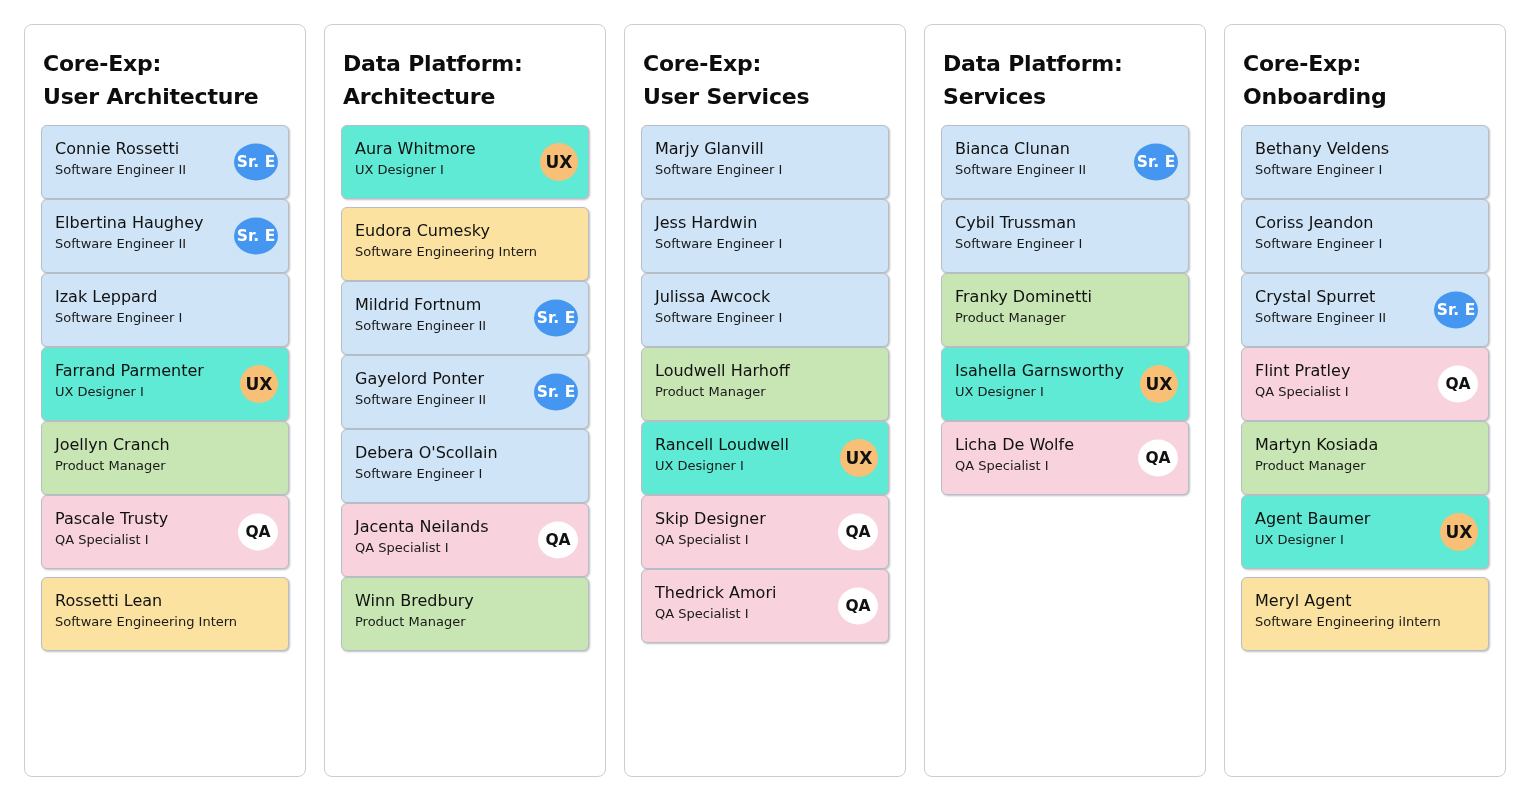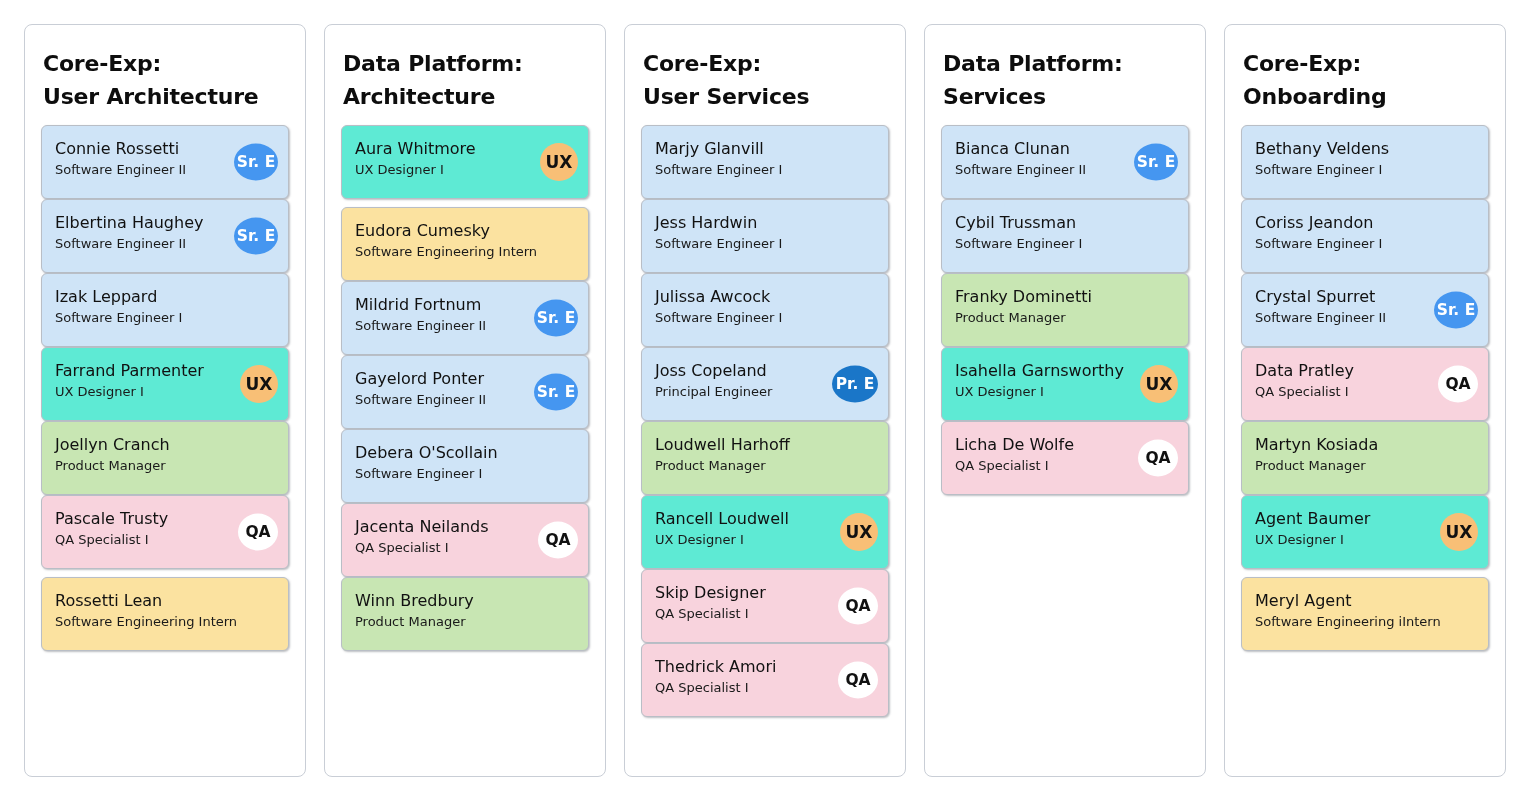--- a/index.html
+++ b/index.html
@@ -219,25 +219,20 @@
           <div class="role">Software Engineer I</div>
         </div>
         <div class="card c-blue">
           <div class="name">Jess Hardwin</div>
           <div class="role">Software Engineer I</div>
         </div>
         <div class="card c-blue">
           <div class="name">Julissa Awcock</div>
           <div class="role">Software Engineer I</div>
         </div>
-        <div class="card c-blue">
-          <div class="name">Joss Copeland</div>
-          <div class="role">Principal Engineer</div>
-          <div class="badge badge-pr">Pr. E</div>
-        </div>
         <div class="card c-green">
           <div class="name">Loudwell Harhoff</div>
           <div class="role">Product Manager</div>
         </div>
         <div class="card c-white">
           <div class="name">Rancell Loudwell</div>
           <div class="role">UX Designer I</div>
           <div class="badge badge-ux">UX</div>
         </div>
         <div class="card c-pink">
@@ -292,21 +287,21 @@
         <div class="card c-blue">
           <div class="name">Coriss Jeandon</div>
           <div class="role">Software Engineer I</div>
         </div>
         <div class="card c-blue">
           <div class="name">Crystal Spurret</div>
           <div class="role">Software Engineer II</div>
           <div class="badge badge-sr">Sr. E</div>
         </div>
         <div class="card c-pink">
-          <div class="name">Data Pratley</div>
+          <div class="name">Flint Pratley</div>
           <div class="role">QA Specialist I</div>
           <div class="badge badge-qa">QA</div>
         </div>
         <div class="card c-green">
           <div class="name">Martyn Kosiada</div>
           <div class="role">Product Manager</div>
         </div>
         <div class="card c-white">
           <div class="name">Agent Baumer</div>
           <div class="role">UX Designer I</div>

